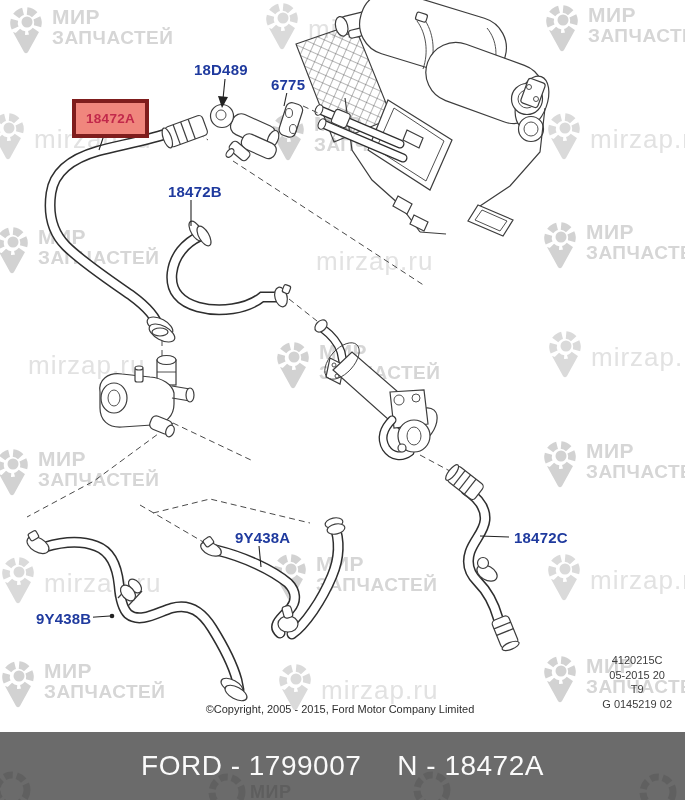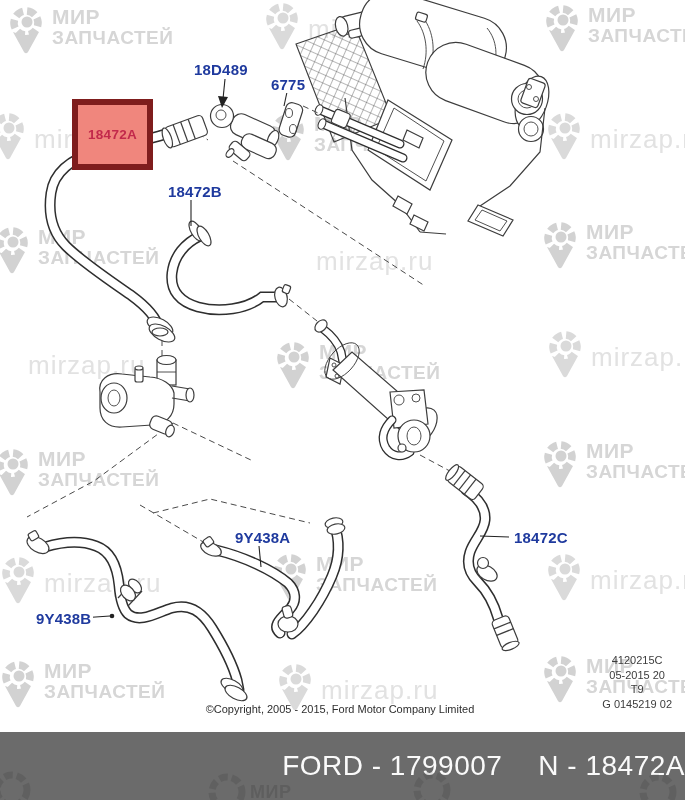--- a/index.html
+++ b/index.html
@@ -20,29 +20,29 @@
   .hoseO{fill:none;stroke:#2e2e2e;stroke-width:11;stroke-linecap:round;}
   .hoseI{fill:none;stroke:#ffffff;stroke-width:8;stroke-linecap:round;}
   .tubeO{fill:none;stroke:#2e2e2e;stroke-width:9;stroke-linecap:round;}
   .tubeI{fill:none;stroke:#ffffff;stroke-width:6.4;stroke-linecap:round;}
   .dash{fill:none;stroke:#4a4a4a;stroke-width:1;stroke-dasharray:6 4;}
   .lead{fill:none;stroke:#222;stroke-width:1.1;}
   
   .plabel{position:absolute;z-index:3;font-size:15px;font-weight:bold;color:#1f3a9e;
           background:#ffffff;padding:0 2px;letter-spacing:.2px;cursor:pointer;}
   .phigh{position:absolute;z-index:3;font-size:13.5px;font-weight:bold;color:#c2294b;
-         background:#f0867d;border:6px solid #7f1d1d;padding:22px 10px;letter-spacing:.3px;cursor:pointer;}
+         background:#f0867d;border:4px solid #7f1d1d;padding:8px 10px;letter-spacing:.3px;cursor:pointer;}
   
   .plate-info{position:absolute;z-index:3;right:13px;top:653px;text-align:center;
               font-size:11px;line-height:14.5px;color:#3c3c3c;}
   .copyright{position:absolute;z-index:3;left:110px;top:703px;width:460px;text-align:center;
              font-size:11px;color:#2e2e2e;}
   
   .footerbar{position:absolute;z-index:4;left:0;top:732px;width:685px;height:68px;background:#6b6b6b;
-             display:flex;align-items:center;justify-content:flex-end;gap:36px;color:#fafafa;
+             display:flex;align-items:center;justify-content:center;gap:36px;color:#fafafa;
              font-size:28px;font-weight:normal;letter-spacing:.5px;}
   .footerbar .barwm{position:absolute;left:0;top:0;width:100%;height:100%;overflow:hidden;}
 </style>
 </head>
 <body>
 
 <div class="screen">
 
   <div id="wmlayer">
       <div class="wm" style="left:6px;top:6px;">

